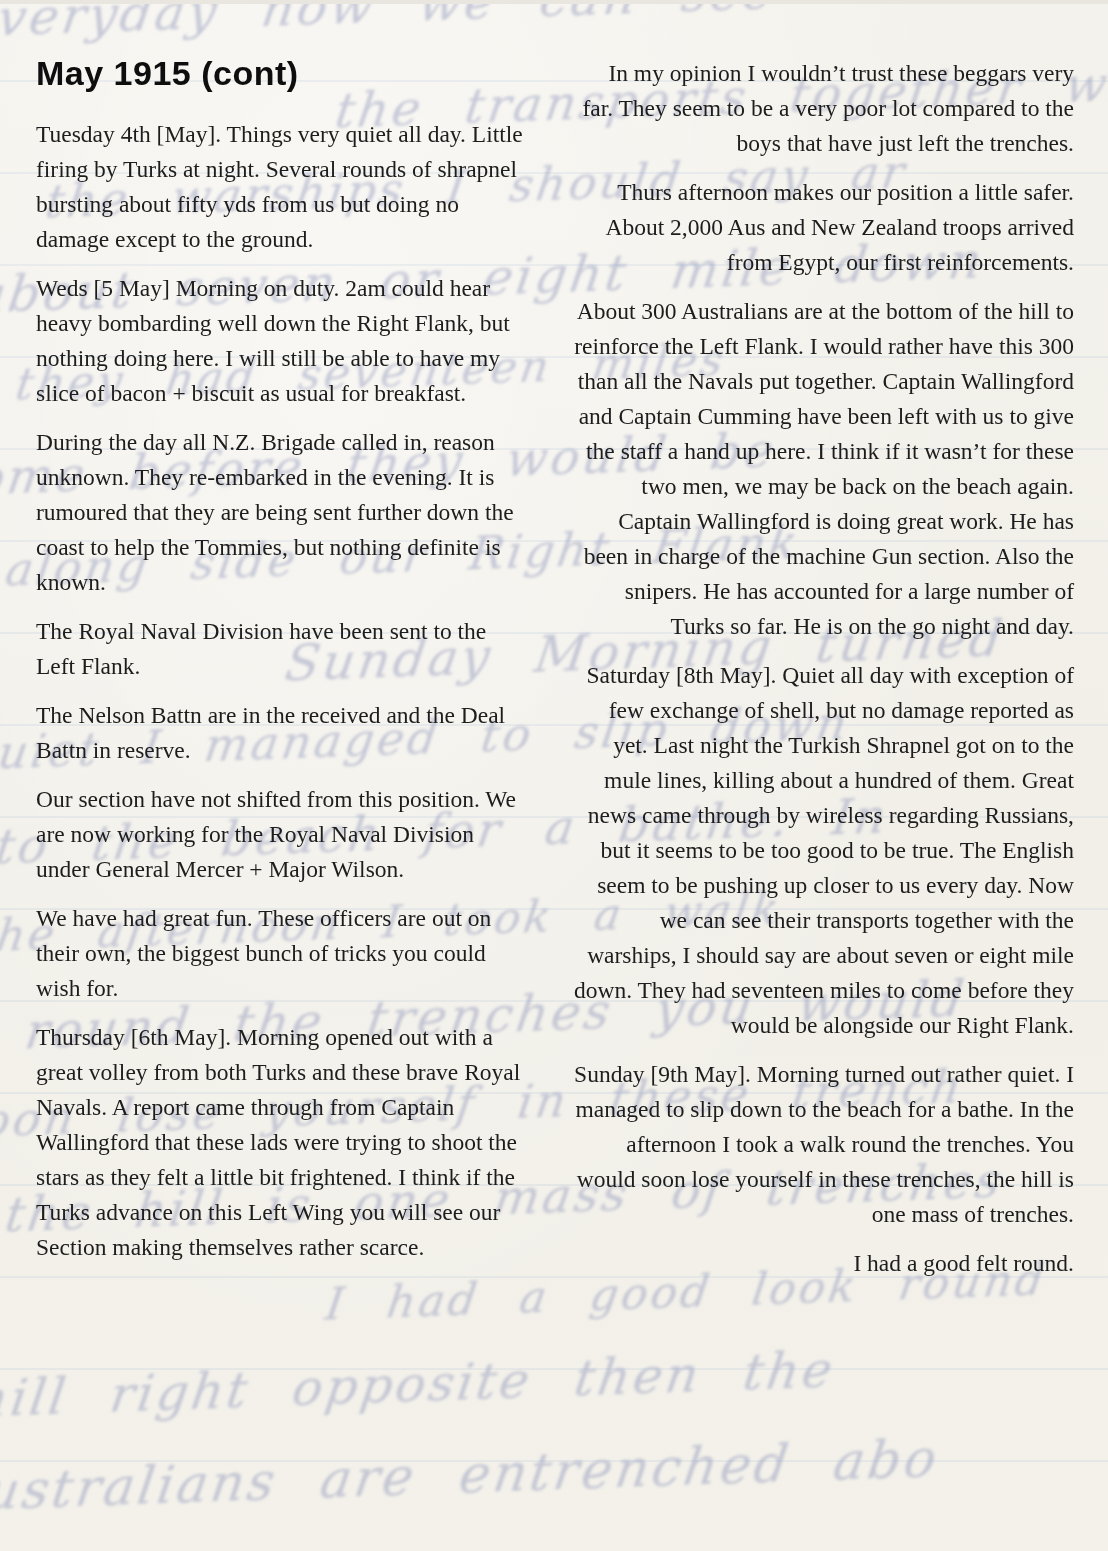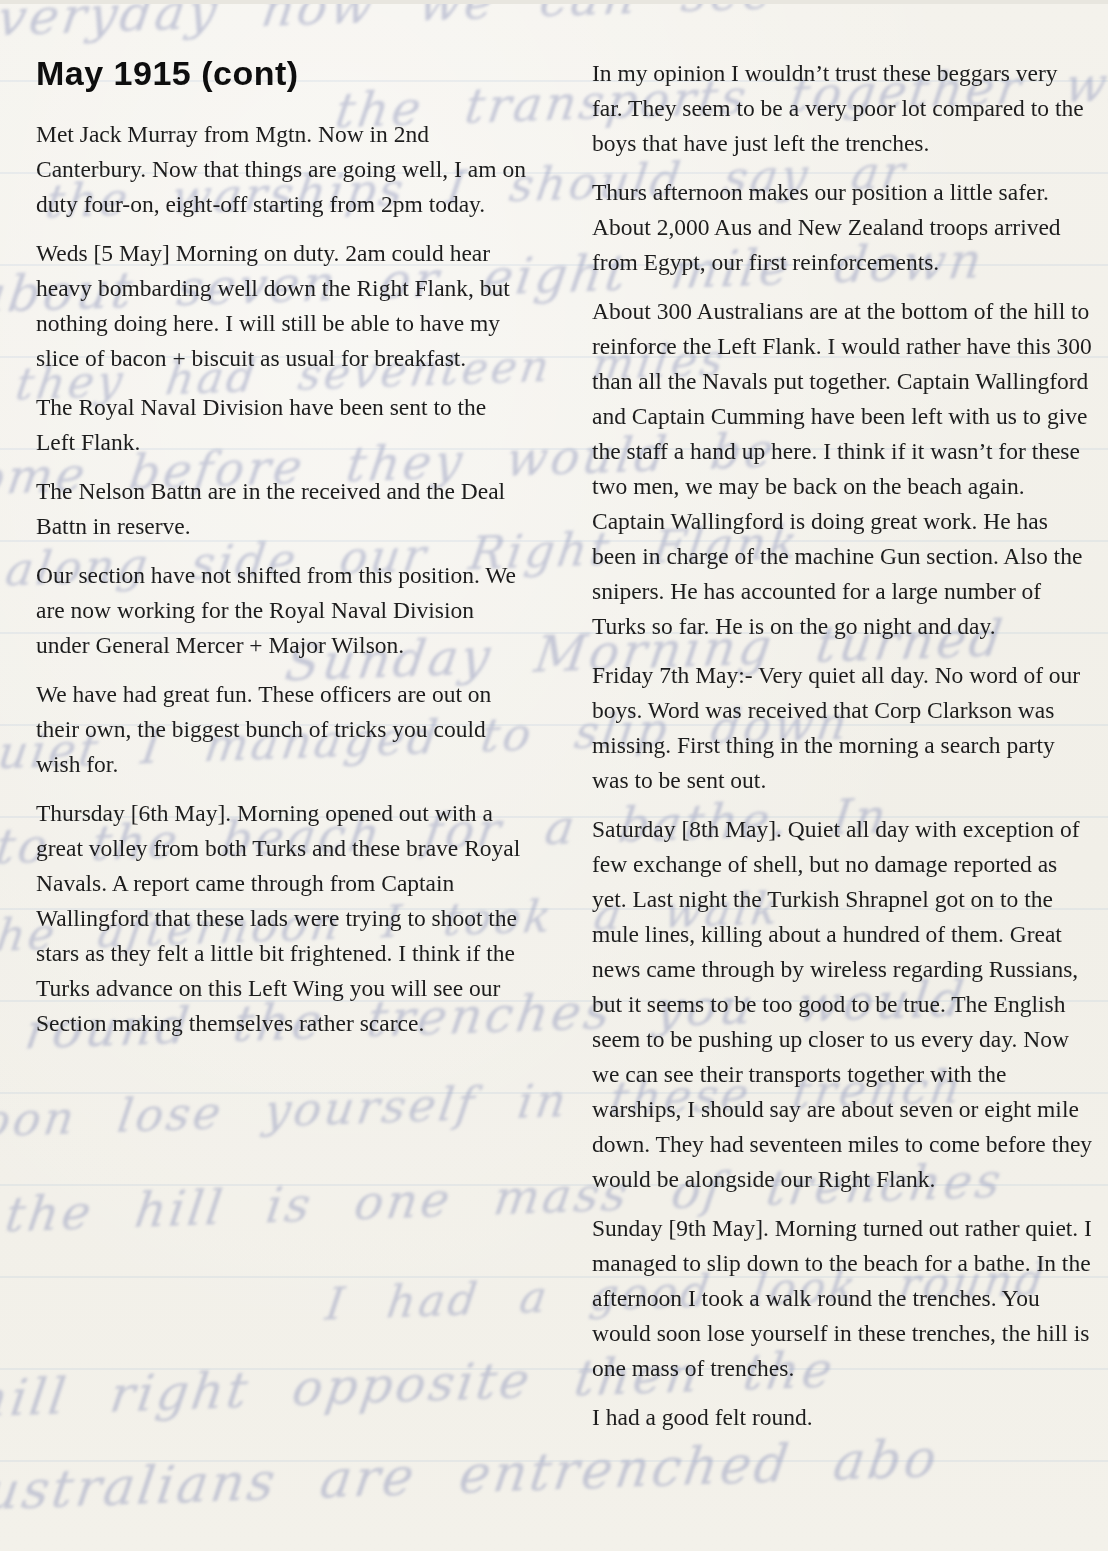--- a/index.html
+++ b/index.html
@@ -33,21 +33,21 @@
   }
   .rule {
     position:absolute; left:0; right:0; height:2px;
     background:rgba(140,170,205,.13);
   }
 
   
   .content { position:absolute; inset:0; z-index:1; }
   .col { position:absolute; top:40px; }
   .col-left  { left:36px;  width:494px; }
-  .col-right { left:592px; width:502px; padding-top:12px; }
+  .col-right { left:572px; width:502px; padding-top:12px;text-align:right; }
 
   h1.title {
     margin:10px 0 24px 0;
     font-family:"Liberation Sans", sans-serif;
     font-weight:bold;
     font-size:34px;
     letter-spacing:0.5px;
     color:#0e0e0e;
   }
 
@@ -98,33 +98,33 @@
       <div class="rule" style="top: 1272px;"></div>
       <div class="rule" style="top: 1364px;"></div>
       <div class="rule" style="top: 1456px;"></div>
       <div class="rule" style="top: 1548px;"></div>
     </div>
 
   <div class="content">
 
     <div class="col col-left">
       <h1 class="title">May 1915 (cont)</h1>
-      <p class="para">Met Jack Murray from Mgtn. Now in 2nd Canterbury.  Now that things are going well, I am on duty four-on, eight-off starting from 2pm today.</p>
+      <p class="para">Tuesday 4th [May]. Things very quiet all day. Little firing by Turks at night. Several rounds of shrapnel bursting about fifty yds from us but doing no damage except to the ground.</p>
       <p class="para">Weds [5 May] Morning on duty. 2am could hear heavy bombarding well down the Right Flank, but nothing doing here. I will still be able to have my slice of bacon + biscuit as usual for breakfast.</p>
+      <p class="para">During the day all N.Z. Brigade called in, reason unknown.  They re-embarked in the evening. It is rumoured that they are being sent further down the coast to help the Tommies, but nothing definite is known.</p>
       <p class="para">The Royal Naval Division have been sent to the Left Flank.</p>
       <p class="para">The Nelson Battn are in the received and the Deal Battn in reserve.</p>
       <p class="para">Our section have not shifted from this position. We are now working for the Royal Naval Division under General Mercer + Major Wilson.</p>
       <p class="para">We have had great fun. These officers are out on their own, the biggest bunch of tricks you could wish for.</p>
       <p class="para">Thursday [6th May]. Morning opened out with a great volley from both Turks and these brave Royal Navals. A report came through from Captain Wallingford that these lads were trying to shoot the stars as they felt a little bit frightened.  I think if the Turks advance on this Left Wing you will see our Section making themselves rather scarce.</p>
     </div>
 
     <div class="col col-right">
       <p class="para">In my opinion I wouldn’t trust these beggars very far. They seem to be a very poor lot compared to the boys that have just left the trenches.</p>
       <p class="para">Thurs afternoon makes our position a little safer. About 2,000 Aus and New Zealand troops arrived from Egypt, our first reinforcements.</p>
       <p class="para">About 300 Australians are at the bottom of the hill to reinforce the Left Flank.  I would rather have this 300 than all the Navals put together. Captain Wallingford and Captain Cumming have been left with us to give the staff a hand up here. I think if it wasn’t for these two men, we may be back on the beach again.  Captain Wallingford is doing great work. He has been in charge of the machine Gun section. Also the snipers. He has accounted for a large number of Turks so far.  He is on the go night and day.</p>
-      <p class="para">Friday 7th May:- Very quiet all day.  No word of our boys.  Word was received that Corp Clarkson was missing. First thing in the morning a search party was to be sent out.</p>
       <p class="para">Saturday [8th May].  Quiet all day with exception of few exchange of shell, but no damage reported as yet.  Last night the Turkish Shrapnel got on to the mule lines, killing about a hundred of them.  Great news came through by wireless regarding Russians, but it seems to be too good to be true.  The English seem to be pushing up closer to us every day. Now we can see their transports together with the warships, I should say are about seven or eight mile down. They had seventeen miles to come before they would be alongside our Right Flank.</p>
       <p class="para">Sunday [9th May]. Morning turned out rather quiet. I managed to slip down to the beach for a bathe. In the afternoon I took a walk round the trenches.  You would soon lose yourself in these trenches, the hill is one mass of trenches.</p>
       <p class="para">I had a good felt round.</p>
     </div>
 
   </div>
 </div>
 
 </body></html>

